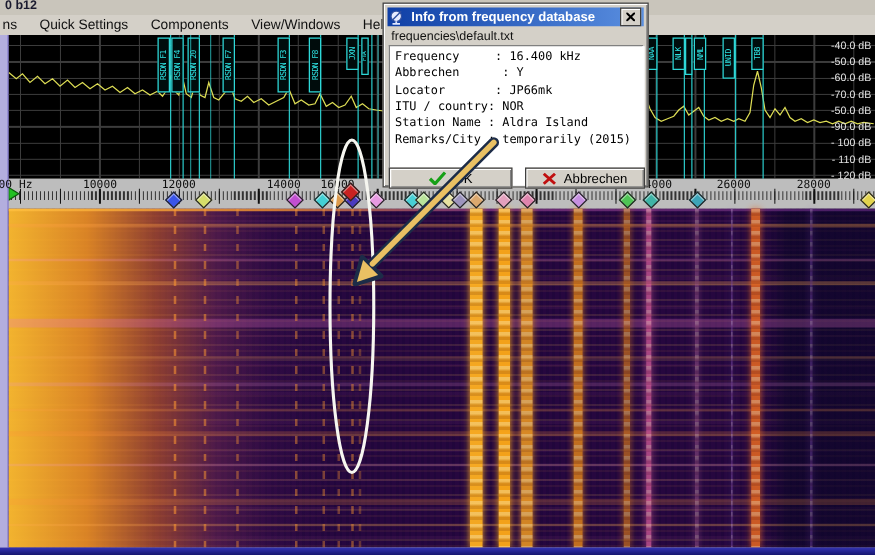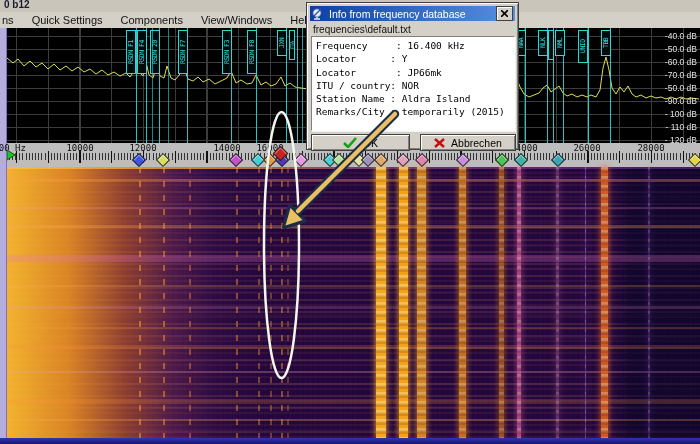--- a/index.html
+++ b/index.html
@@ -52,25 +52,25 @@
   .wf-band{position:absolute;left:0;width:100%;}
   .wf-dash{position:absolute;top:0;height:100%;
     background:repeating-linear-gradient(180deg,currentColor 0 6px,transparent 6px 14px);}
   .wf-stripe{position:absolute;top:0;height:100%;
     background-image:repeating-linear-gradient(180deg,rgba(255,255,214,.35) 0 2px,rgba(60,10,10,.15) 4px 6px,rgba(0,0,0,0) 6px 9px);}
   
   .dialog{position:absolute;left:306px;top:2px;width:213px;height:148px;background:#d4d0c8;
     border:1px solid #404040;box-shadow:inset 1px 1px 0 #ffffff,inset -1px -1px 0 #808080;z-index:10;box-sizing:border-box;}
   .dlg-title{position:absolute;left:3px;top:3px;right:3px;height:15px;
     background:linear-gradient(90deg,#0f3fa6,#5a8fe0);display:flex;align-items:center;padding:0 2px;box-sizing:border-box;}
-  .dlg-title .txt{color:#fff;font-weight:normal;font-size:10.5px;margin-left:4px;flex:1;white-space:nowrap;}
+  .dlg-title .txt{color:#fff;font-weight:bold;font-size:10.5px;margin-left:4px;flex:1;white-space:nowrap;}
   .dlg-close{width:15px;height:13px;background:#d4d0c8;border:1px solid #404040;
     box-shadow:inset 1px 1px 0 #fff;display:flex;align-items:center;justify-content:center;}
   .dlg-path{position:absolute;left:6px;top:21px;font-size:10px;color:#111;}
-  .dlg-box{position:absolute;left:4px;top:33px;width:204px;height:95px;background:#fff;
+  .dlg-box{position:absolute;left:4px;top:33px;width:204px;height:112px;background:#fff;
     border-top:1px solid #808080;border-left:1px solid #808080;border-right:1px solid #fff;border-bottom:1px solid #fff;
     box-shadow:1px 1px 0 #f2f2f2;font-family:"DejaVu Sans Mono",monospace;font-size:9.5px;line-height:13.3px;
     color:#000;padding:2px 4px;box-sizing:border-box;overflow:hidden;}
   .dlg-box div{white-space:pre;}
   .dlg-btn{position:absolute;top:131px;height:17px;background:#d4d0c8;border:1px solid #404040;
     box-shadow:inset 1px 1px 0 #fff,inset -1px -1px 0 #808080;display:flex;align-items:center;justify-content:center;
     font-size:10.5px;color:#000;gap:6px;box-sizing:border-box;}
   .btn-ok{left:4px;width:99px;}
   .btn-cancel{left:113px;width:96px;}
   
@@ -246,21 +246,21 @@
     <span class="txt">Info from frequency database</span>
     <span class="dlg-close">
       <svg width="7" height="7">
         <path d="M0,0 L7,7 M7,0 L0,7" stroke="#000" stroke-width="1.6"></path>
       </svg>
     </span>
   </div>
   <div class="dlg-path">frequencies\default.txt</div>
   <div class="dlg-box" id="dialog-lines">
       <div>Frequency     : 16.400 kHz</div>
-      <div>Locator      : Y</div>
+      <div>Abbrechen      : Y</div>
       <div>Locator       : JP66mk</div>
       <div>ITU / country: NOR</div>
       <div>Station Name : Aldra Island</div>
       <div>Remarks/City : temporarily (2015)</div>
     </div>
   <div class="dlg-btn btn-ok">
     <svg width="14" height="11">
       <path d="M1,6 L5,10 L13,1" stroke="#17a017" stroke-width="2.6" fill="none"></path>
     </svg>
     <span>OK</span>

